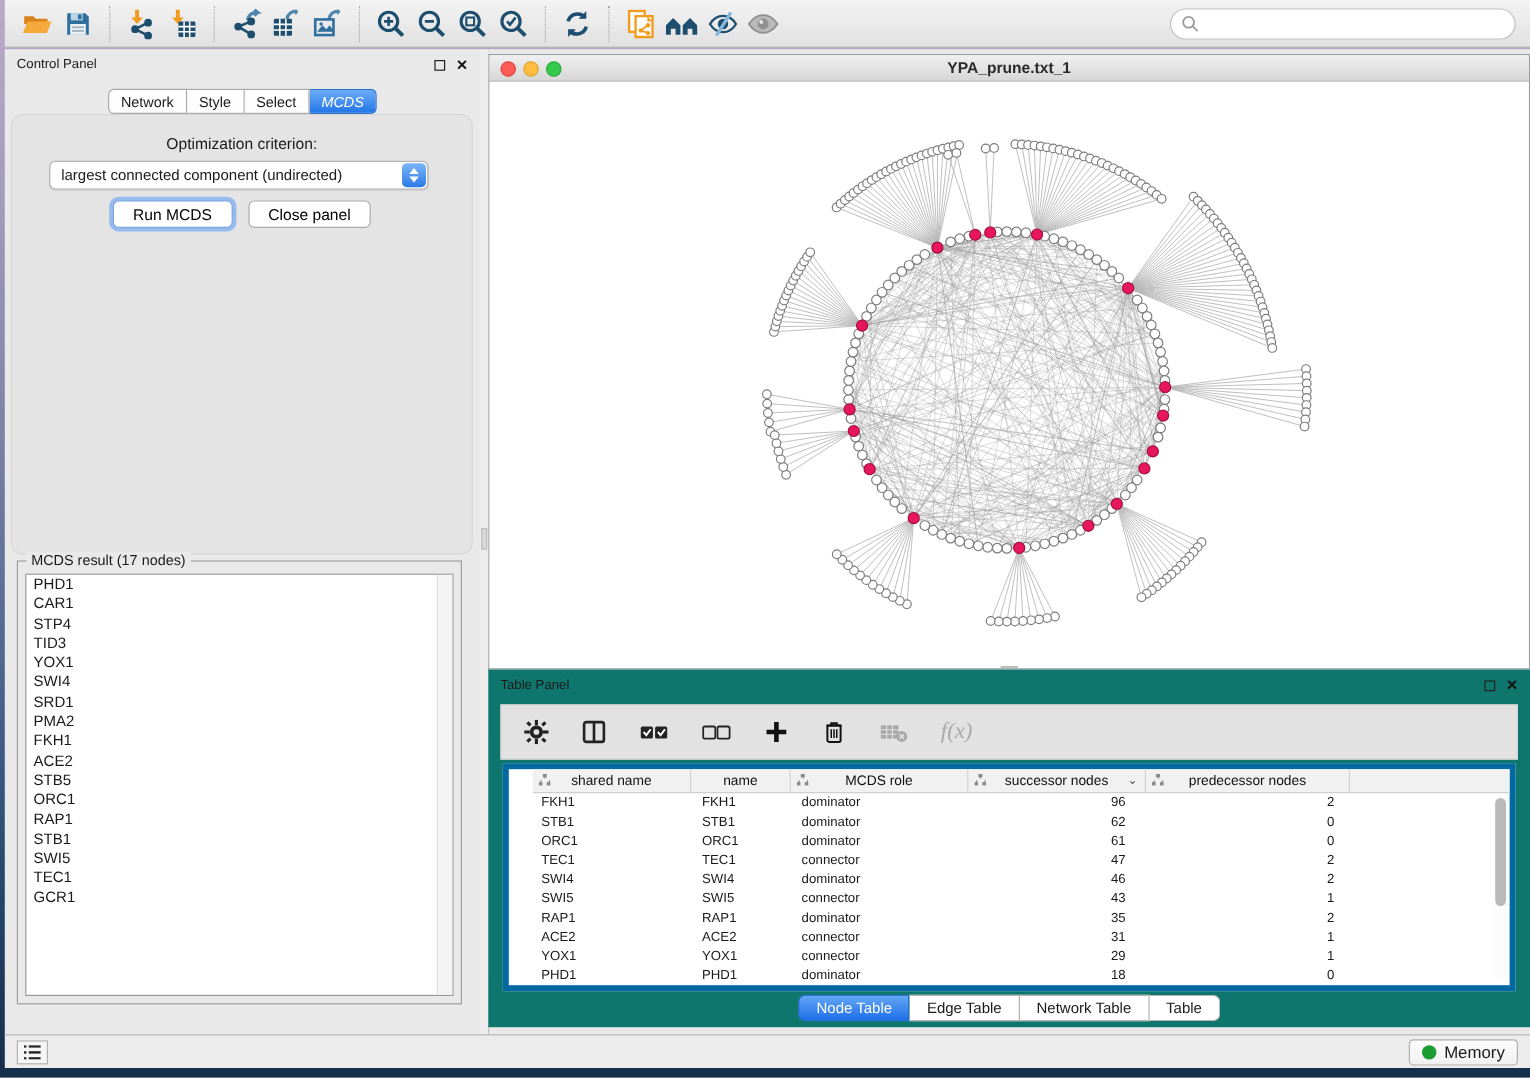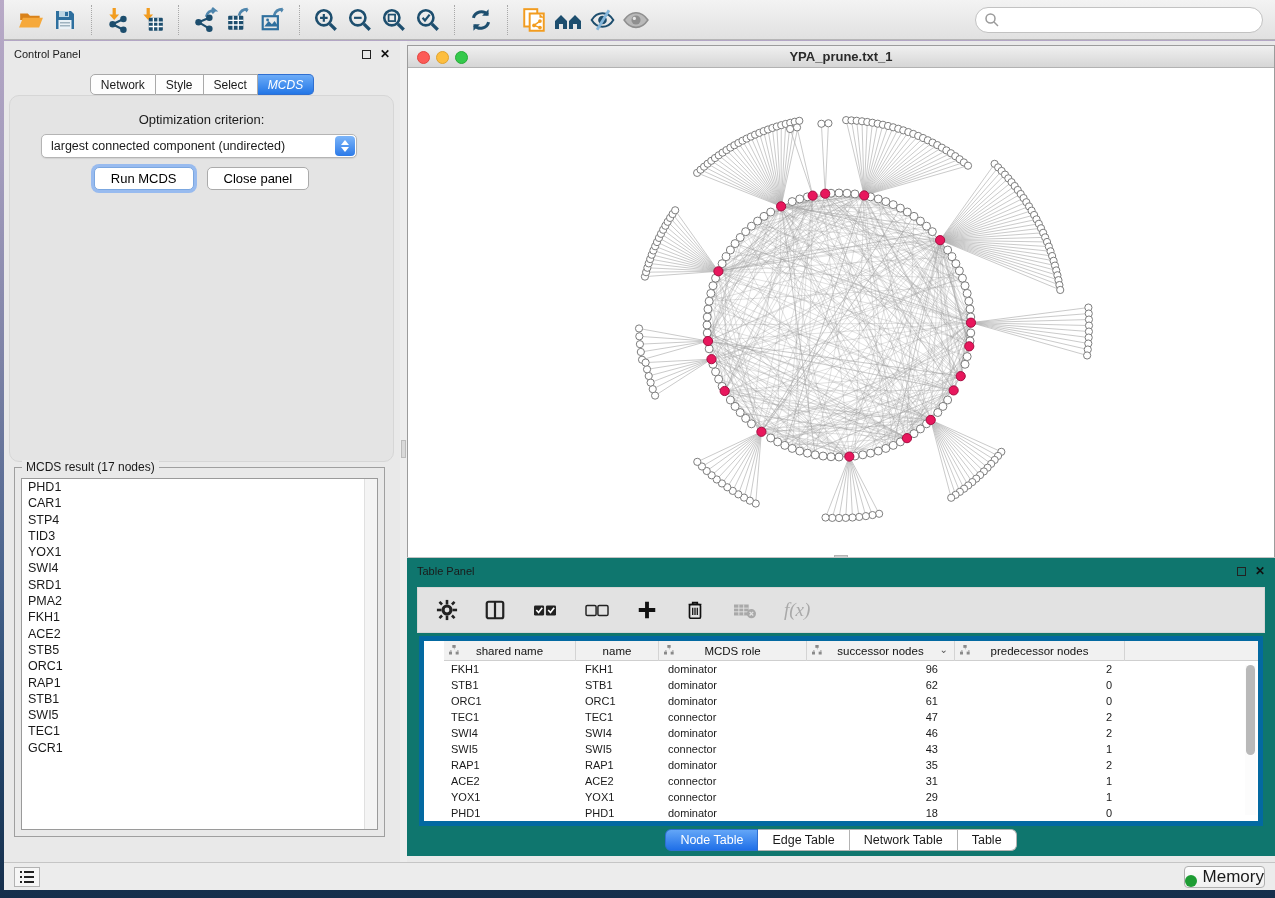--- a/index.html
+++ b/index.html
@@ -100,22 +100,22 @@
             border-left:none; padding:0 14px; }
   .tp-tab:first-child { border-left:1px solid #b3b3b3; border-radius:6px 0 0 6px; }
   .tp-tab:last-child { border-radius:0 6px 6px 0; }
   .tp-tab.active { background:linear-gradient(#63a6f7,#1f6fe8); color:#fff; border-color:#2e6fd2; }
 
   
   #status-bar { left:4px; top:862px; right:0; height:28px; background:#ececec; border-top:1px solid #c5c5c5; }
   #list-btn { position:absolute; left:10px; top:4px; width:26px; height:20px; background:#f6f6f6;
               border:1px solid #b2b2b2; display:flex; align-items:center; justify-content:center; }
   #memory-btn { position:absolute; right:10px; top:3px; height:22px; background:linear-gradient(#fdfdfd,#f0f0f0);
-                border:1px solid #b0b0b0; border-radius:4px; display:flex; align-items:flex-end; gap:6px;
-                padding:0 0; font-size:17px; }
+                border:1px solid #b0b0b0; border-radius:4px; display:flex; align-items:center; gap:6px;
+                padding:0 10px; font-size:14px; }
   #memory-dot { width:12px; height:12px; border-radius:50%; background:#1d9c33; }
 </style>
 </head>
 <body>
 
 <div id="toolbar" class="abs">
   <div class="tb-btn">
     <svg width="26" height="26" viewBox="0 0 24 24">
         <path d="M2 6h7l2 2h9v4H2z" fill="#d9821a"></path>
         <path d="M1 19l3.5-9H23l-3.5 9z" fill="#f6a93b"></path>

